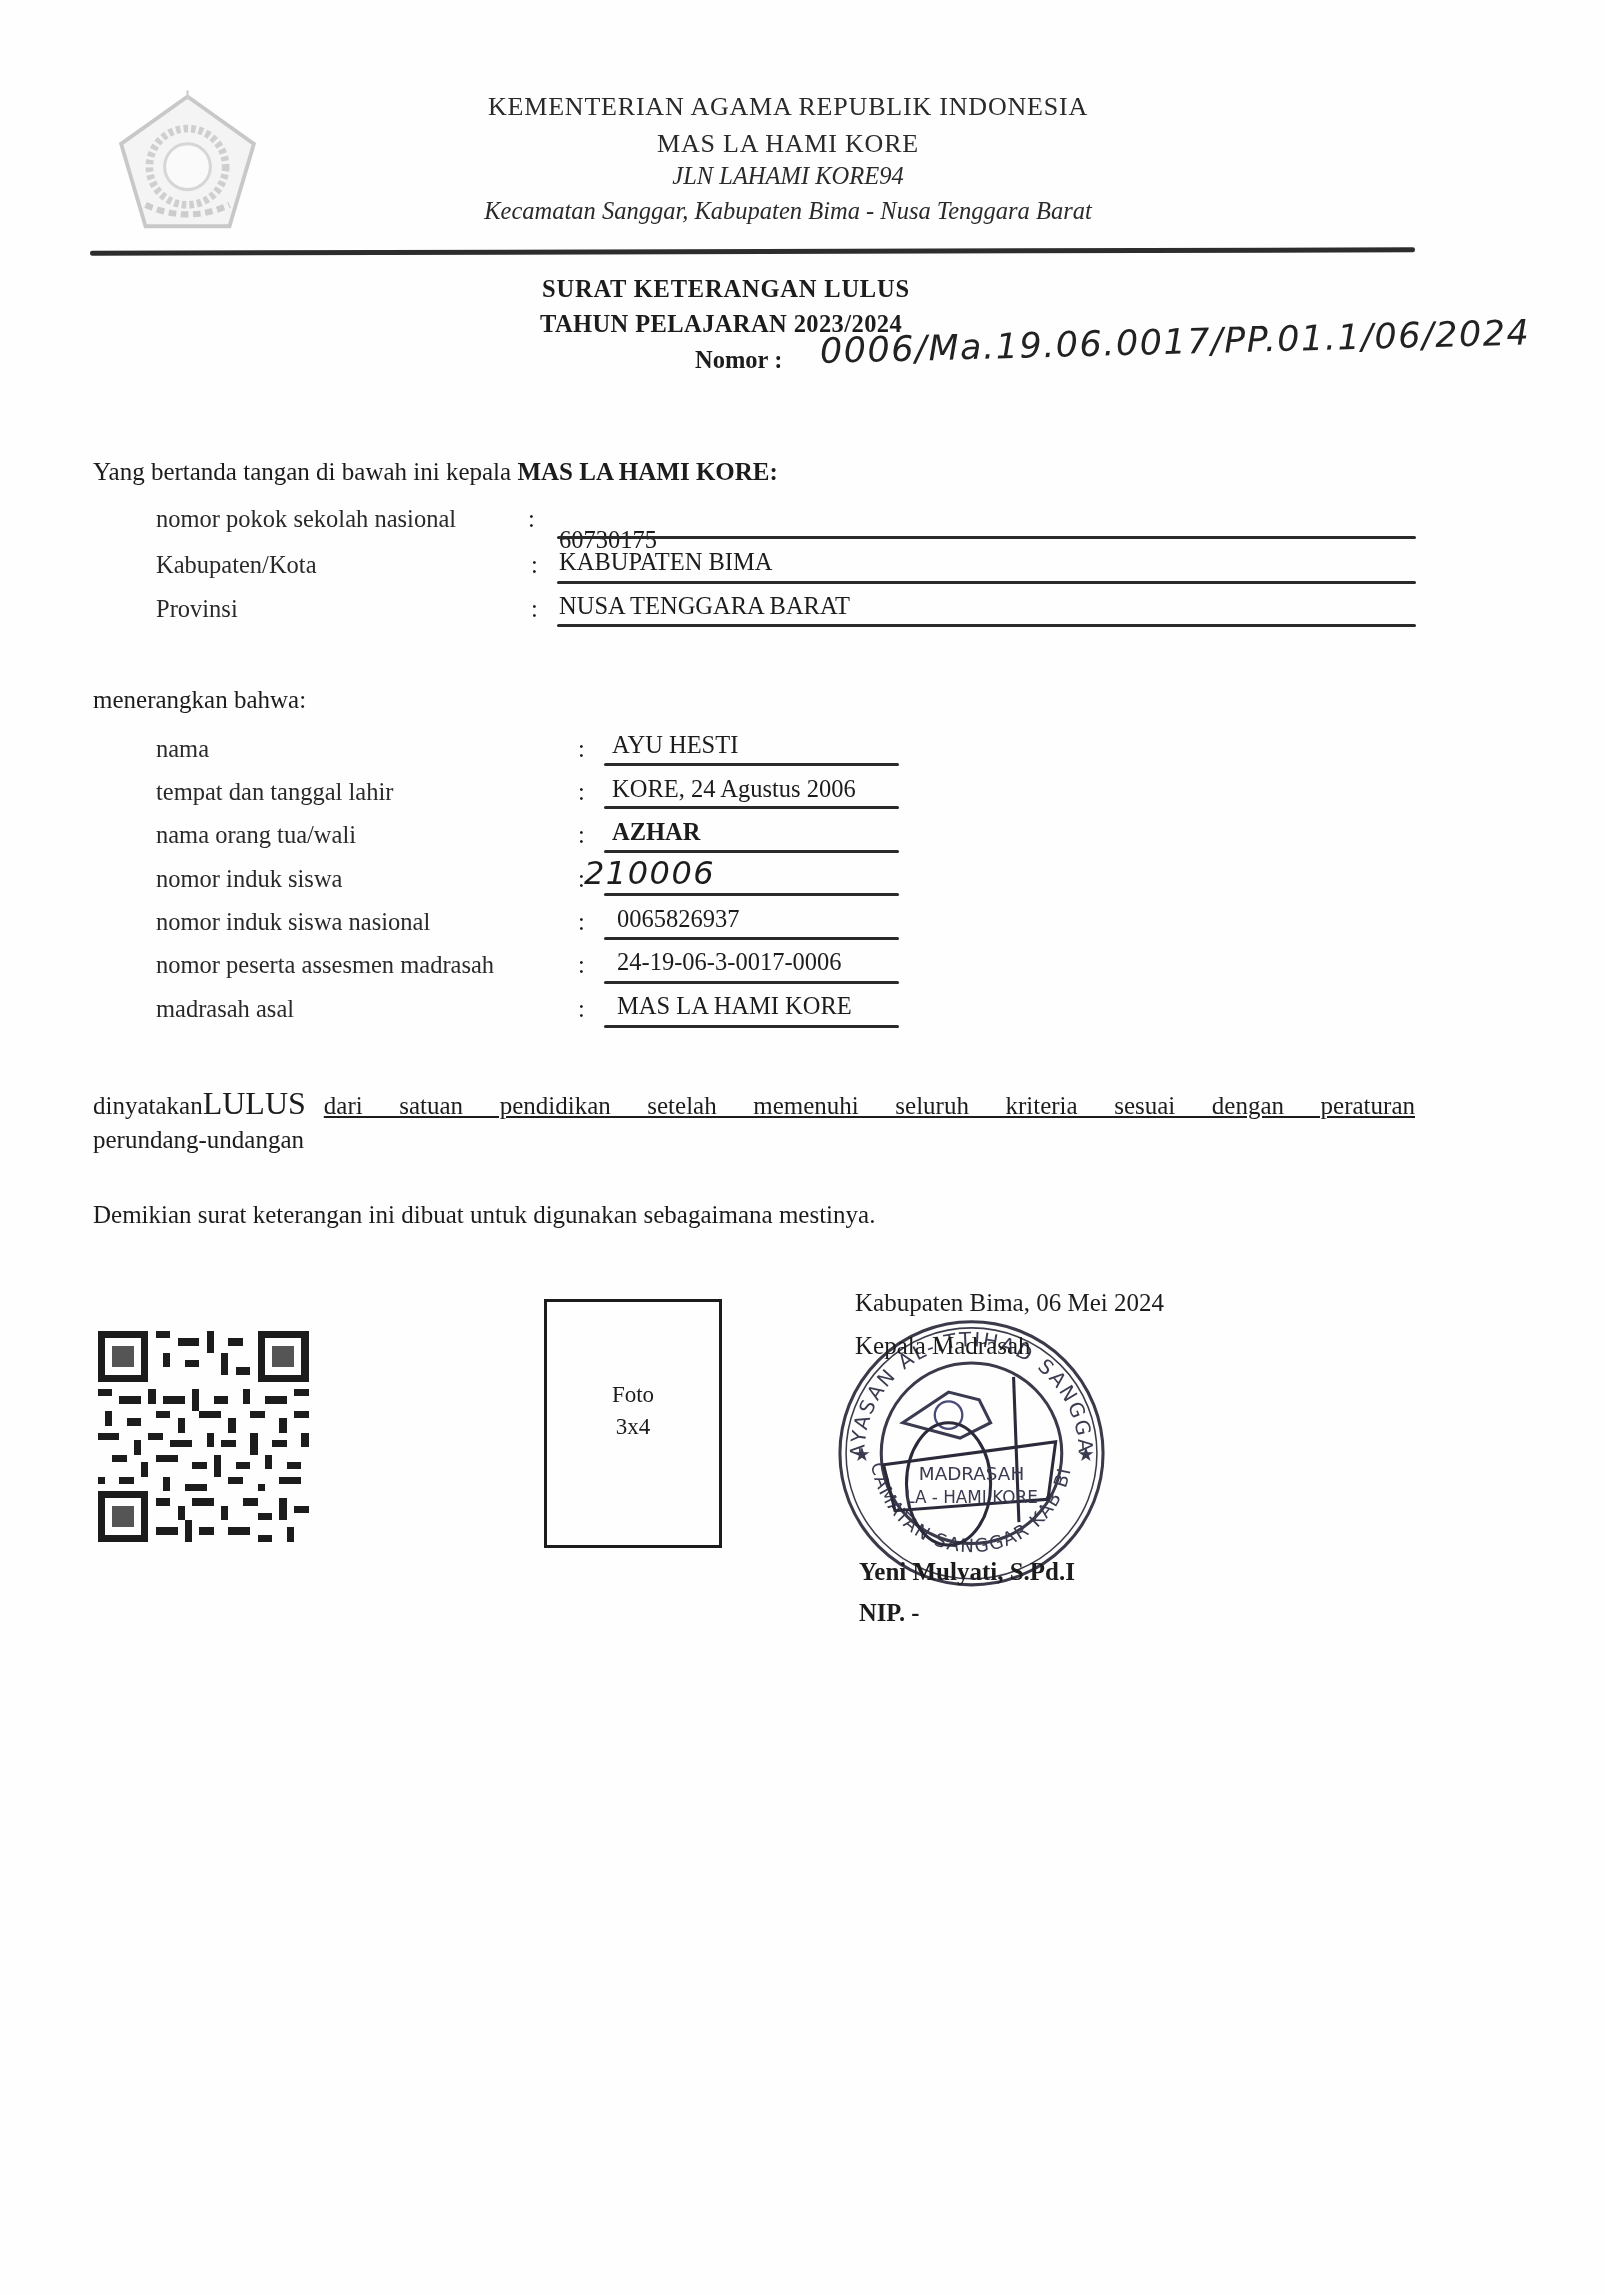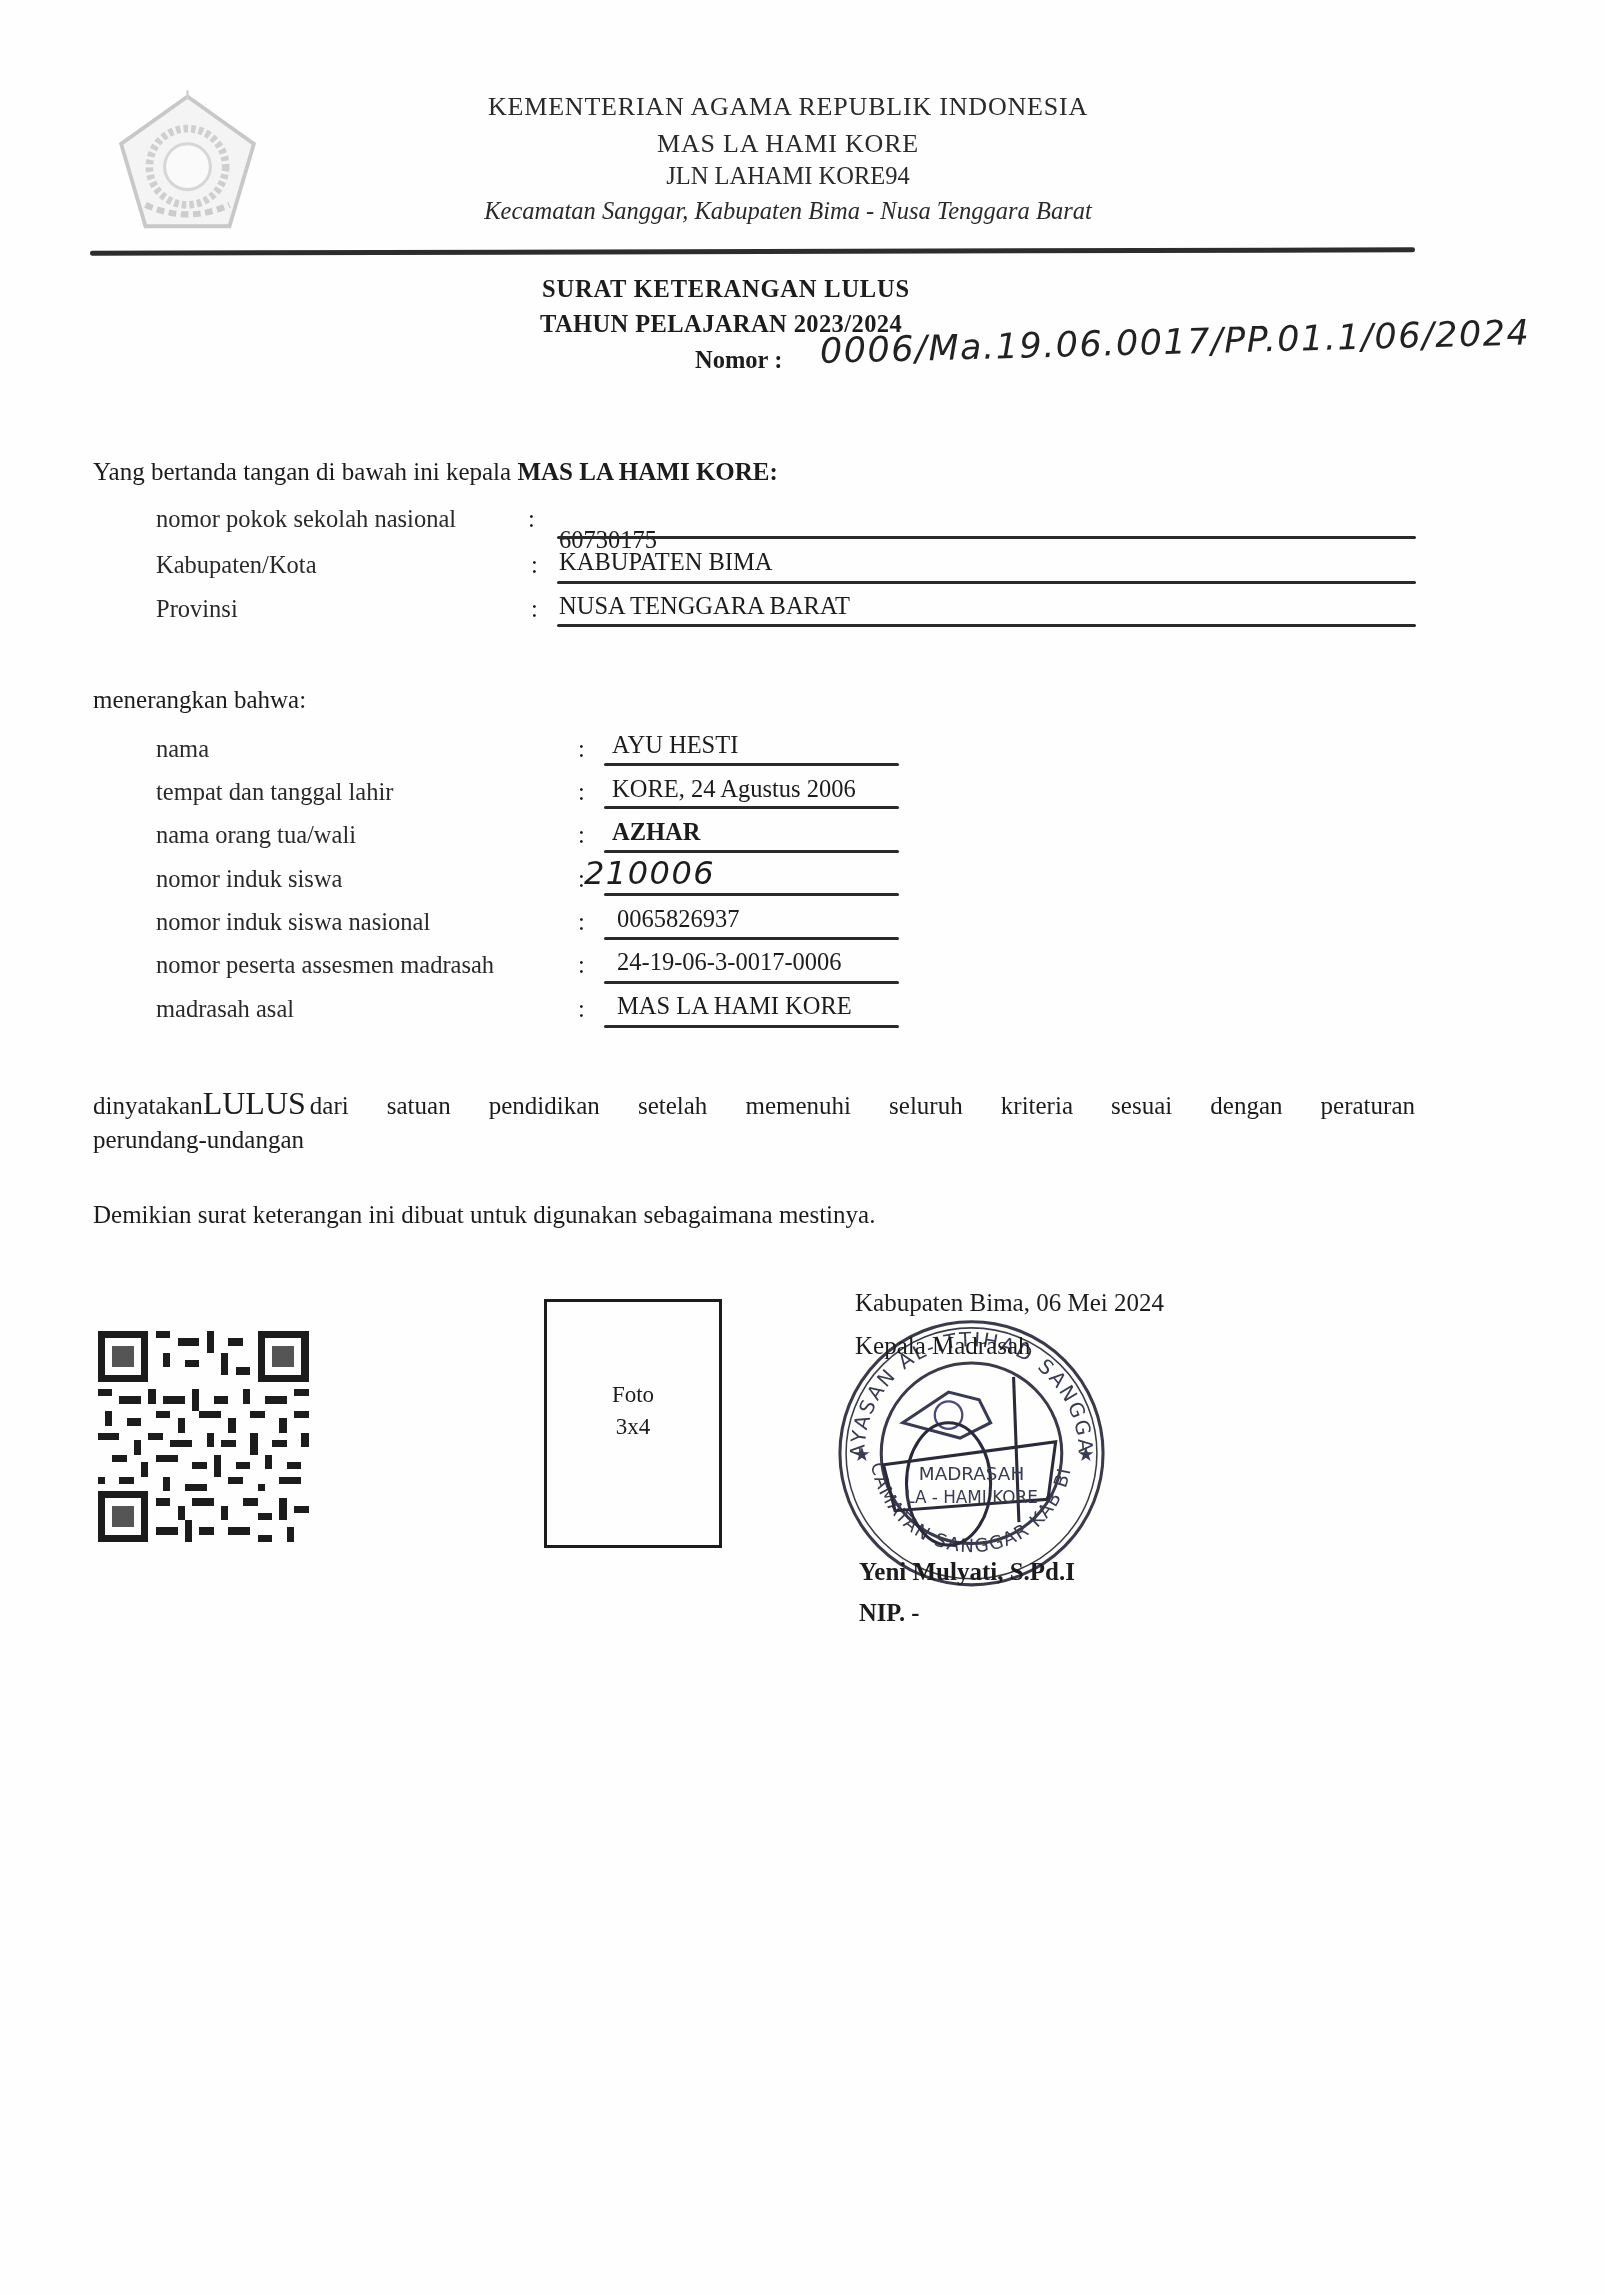--- a/index.html
+++ b/index.html
@@ -3,21 +3,21 @@
 <meta charset="utf-8">
 <style>
   html, body { margin: 0; padding: 0; background: #fefefe; }
   body { width: 1605px; height: 2295px; position: relative; overflow: hidden;
          font-family: "Liberation Serif", "DejaVu Serif", serif; color: #1c1c1c; }
   .abs { position: absolute; white-space: nowrap; }
   .logo { left: 115px; top: 90px; width: 145px; height: 142px; }
   .hdr-center { position: absolute; left: 788px; transform: translateX(-50%); white-space: nowrap; }
   .h1 { top: 92px; font-size: 26px; letter-spacing: 0.8px; color: #2a2a2a; }
   .h2 { top: 129px; font-size: 26px; letter-spacing: 0.8px; color: #2a2a2a; }
-  .h3 { top: 162px; font-size: 24.5px; color: #2a2a2a; }
+  .h3 { top: 162px; font-size: 24.5px; font-style: italic; color: #2a2a2a; }
   .h4 { top: 197px; font-size: 24.5px; font-style: italic; color: #2a2a2a; }
   .sep { left: 90px; top: 249px; width: 1325px; height: 5.4px; background: #2d2d2d; border-radius: 2.3px; transform: rotate(-0.15deg); }
   .title { left: 542px; top: 275px; font-size: 24.5px; font-weight: bold; letter-spacing: 0.8px; }
   .subtitle { left: 540px; top: 310px; font-size: 24.5px; font-weight: bold; letter-spacing: 0.4px; }
   .nomor-lbl { left: 695px; top: 346px; font-size: 24.5px; font-weight: bold; }
   .nomor-val { left: 820px; top: 331px; font-size: 35px; font-family: "DejaVu Sans", sans-serif;
                font-weight: 300; font-style: italic; letter-spacing: 1.5px; color: #222; transform: rotate(-1.5deg); transform-origin: left center; }
   .txt { font-size: 25px; }
   .intro { left: 93px; top: 458px; }
   .intro b { font-weight: bold; }
@@ -117,21 +117,21 @@
 
   <div class="abs lbl" style="left:156px; top:995px;">madrasah asal</div>
   <div class="abs colon" style="left:578px; top:995px;">:</div>
   <div class="abs val" style="left:617px; top:992px;">MAS LA HAMI KORE</div>
   <div class="abs uline" style="left:604px; top:1025px; width:295px;"></div>
 </div>
 
 <div class="abs txt" style="left:93px; top:1085px; width:1322px; display:flex; justify-content:space-between; align-items:baseline;">
   <span>dinyatakan</span>
   <span style="font-size:32px;">LULUS</span>
-  <span style="flex:1; text-align:justify; text-align-last:justify; margin-left:4px;">dari satuan pendidikan setelah memenuhi seluruh kriteria sesuai dengan peraturan</span>
+  <span style="flex:1; text-align:justify; text-align-last:justify; margin-left:18px;text-decoration:underline;">dari satuan pendidikan setelah memenuhi seluruh kriteria sesuai dengan peraturan</span>
 </div>
 <div class="abs txt" style="left:93px; top:1126px;">perundang-undangan</div>
 
 <div class="abs txt" style="left:93px; top:1201px;">Demikian surat keterangan ini dibuat untuk digunakan sebagaimana mestinya.</div>
 
 <div class="abs qr">
   <svg width="216" height="211" viewBox="0 0 29 29" shape-rendering="crispEdges">
     <rect width="29" height="29" fill="#fefefe"></rect>
     <g fill="#1c1c1c">
       <rect x="0" y="0" width="7" height="7"></rect>

